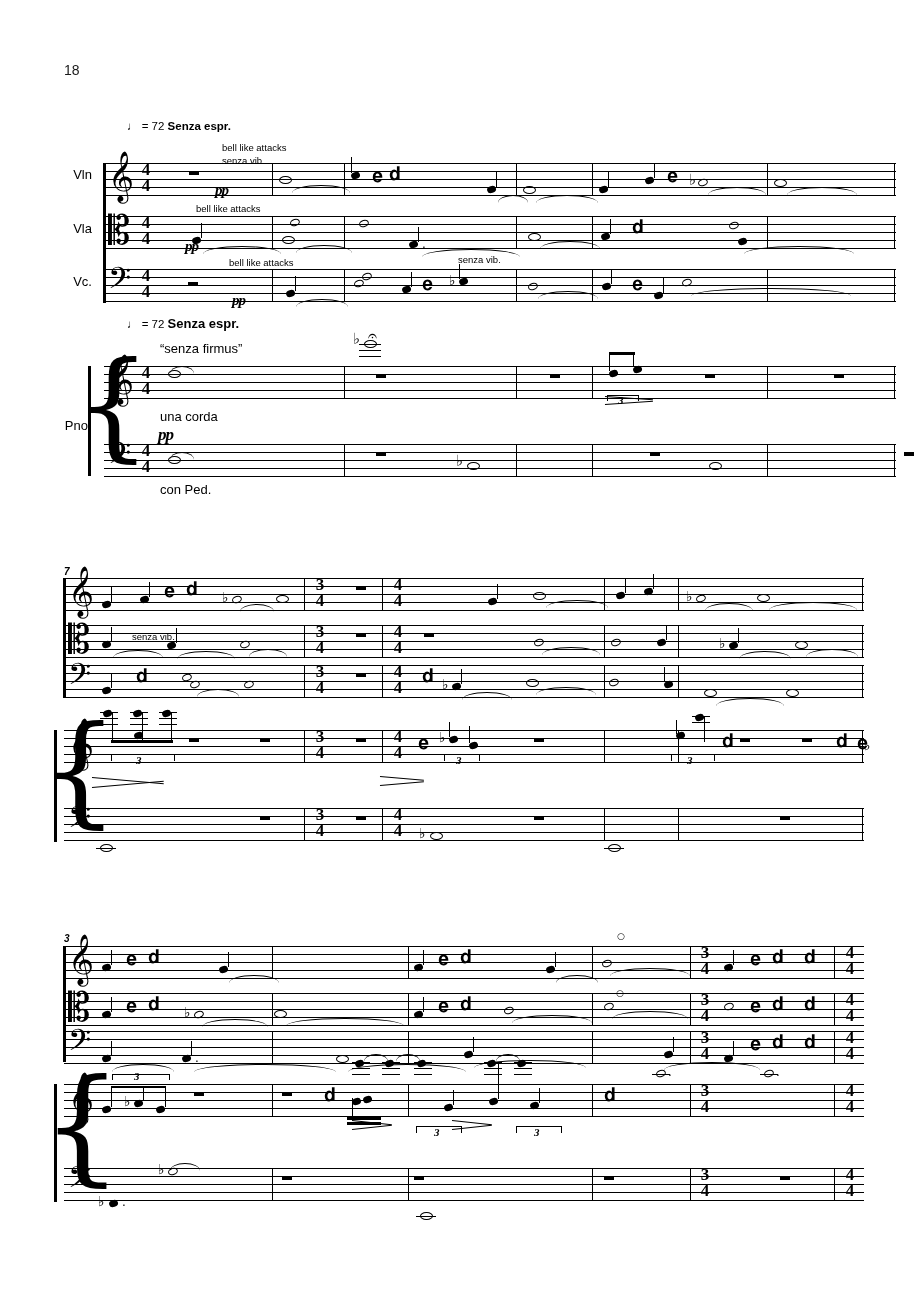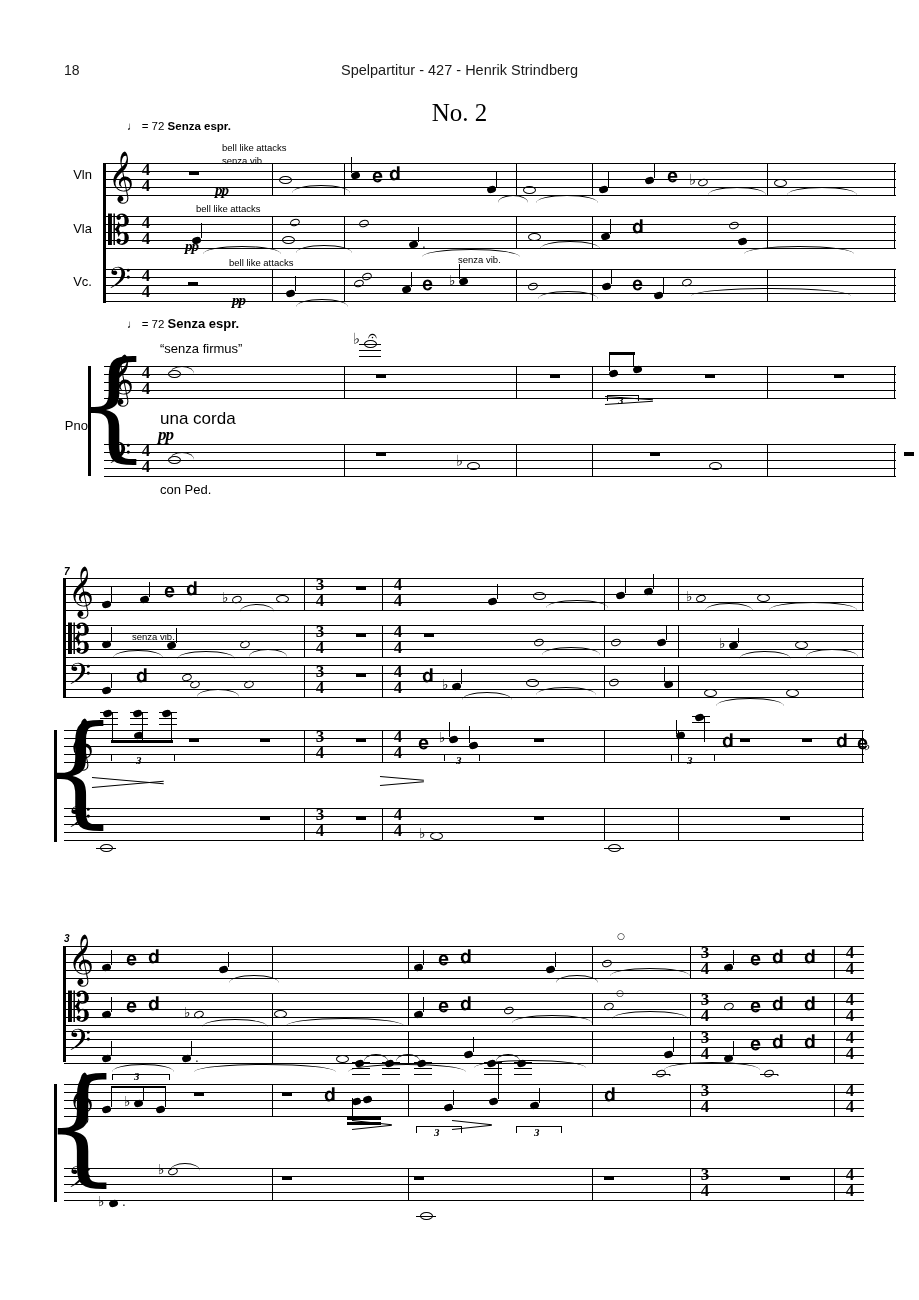--- a/index.html
+++ b/index.html
@@ -169,22 +169,20 @@
     font-size: 11px;
   }
   .tupbr { position: absolute; border-top: 1.1px solid #000; height: 4px; border-left: 1.1px solid #000; border-right: 1.1px solid #000; }
 </style>
 </head>
 <body>
 
 <div class="page">
 
   <div class="page-number">18</div>
-  <div class="header-title">Spelpartitur - 427 - Henrik Strindberg</div>
-  <div class="movement-title">No. 2</div>
 
   <div class="system" style="left:0;top:0;width:919px;height:520px;">
 
     <div class="tempo" style="left:127px;top:120px;">
       <span>♩ = 72</span>
       <b style="font-size:11.5px;">Senza espr.</b>
     </div>
 
     <div class="sysbracket" style="left:103px;top:163px;height:140px;"></div>
 
@@ -377,21 +375,21 @@
       <div class="nh whole" style="left:605px;top:18px;"></div>
       <div class="rest-w" style="left:800px;top:8px;"></div>
       <div class="barline" style="left:240px;top:0;height:32px;"></div>
       <div class="barline" style="left:412px;top:0;height:32px;"></div>
       <div class="barline" style="left:488px;top:0;height:32px;"></div>
       <div class="barline" style="left:663px;top:0;height:32px;"></div>
       <div class="barline" style="left:790px;top:0;height:32px;"></div>
     </div>
 
     <div class="instr" style="left:36px;top:418px;width:52px;">Pno</div>
-    <div class="txt" style="left:160px;top:409px;font-size:17px;">una corda</div>
+    <div class="txt" style="left:160px;top:409px;font-size:13px;">una corda</div>
     <div class="dyn" style="left:158px;top:425px;font-size:17px;">pp</div>
     <div class="txt" style="left:160px;top:482px;font-size:13px;">con Ped.</div>
 
     <div class="hairpin" style="left:605px;top:395px;width:48px;height:10px;">
       <i style="width:48px;top:1px;transform:rotate(4deg);"></i>
       <i style="width:48px;top:9px;transform:rotate(-4deg);"></i>
     </div>
   </div>
 
   <div class="system" style="left:0;top:0;width:919px;height:320px;">

